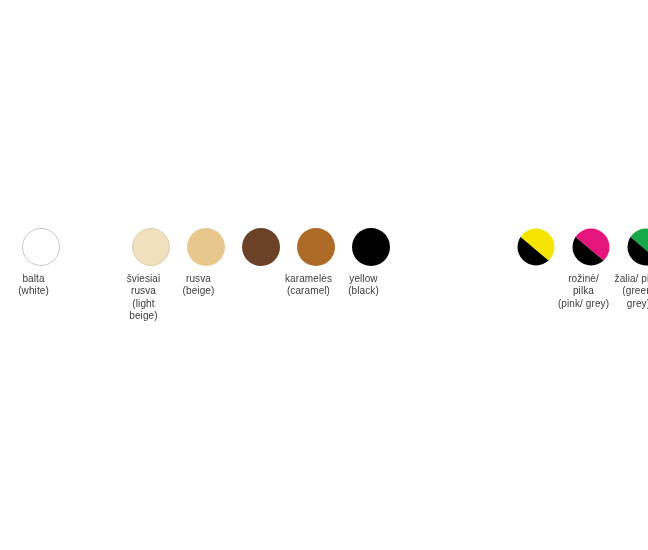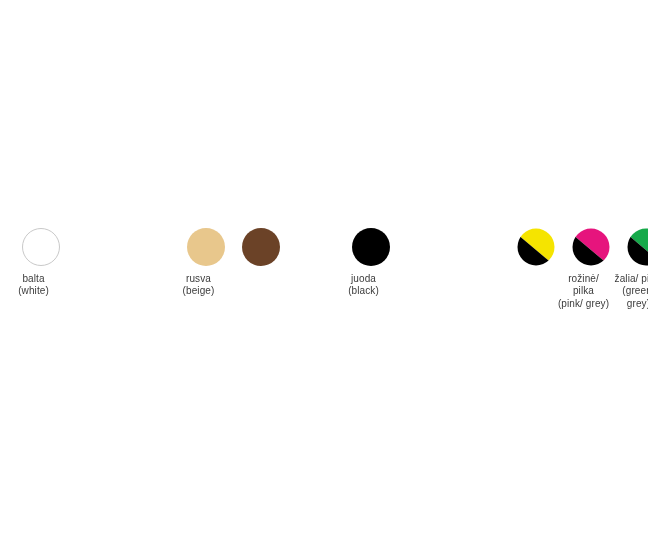--- a/index.html
+++ b/index.html
@@ -82,40 +82,58 @@
 <div id="swatch-legend">
     <div class="swatch-item" style="left: 5px; top: 228px;">
       <div class="swatch-circle-wrap">
         <div class="swatch-circle outlined" style="background: rgb(255, 255, 255); border: 1px solid rgb(201, 201, 201);"></div>
       </div>
       <div class="swatch-label">
         <span class="lt">balta</span>
         <span class="en">(white)</span>
       </div>
     </div>
+    <div class="swatch-item" style="left: 115px; top: 228px;">
+      <div class="swatch-circle-wrap">
+        <div class="swatch-circle outlined" style="background: rgb(240, 224, 189); border: 1px solid rgb(221, 208, 176);"></div>
+      </div>
+      <div class="swatch-label">
+        <span class="lt">šviesiai rusva</span>
+        <span class="en">(light beige)</span>
+      </div>
+    </div>
     <div class="swatch-item" style="left: 170px; top: 228px;">
       <div class="swatch-circle-wrap">
         <div class="swatch-circle" style="background: rgb(232, 199, 140);"></div>
       </div>
       <div class="swatch-label">
         <span class="lt">rusva</span>
         <span class="en">(beige)</span>
       </div>
     </div>
     <div class="swatch-item" style="left: 225px; top: 228px;">
       <div class="swatch-circle-wrap">
         <div class="swatch-circle" style="background: rgb(107, 66, 39);"></div>
       </div>
     </div>
+    <div class="swatch-item" style="left: 280px; top: 228px;">
+      <div class="swatch-circle-wrap">
+        <div class="swatch-circle" style="background: rgb(174, 107, 40);"></div>
+      </div>
+      <div class="swatch-label">
+        <span class="lt">karamelės</span>
+        <span class="en">(caramel)</span>
+      </div>
+    </div>
     <div class="swatch-item" style="left: 335px; top: 228px;">
       <div class="swatch-circle-wrap">
         <div class="swatch-circle" style="background: rgb(0, 0, 0);"></div>
       </div>
       <div class="swatch-label">
-        <span class="lt">juoda</span>
+        <span class="lt">yellow</span>
         <span class="en">(black)</span>
       </div>
     </div>
     <div class="swatch-item" style="left: 500px; top: 228px;">
       <div class="swatch-circle-wrap">
         <svg class="split-circle" viewBox="0 0 38 38">
           <defs>
             <clipPath id="clip-geltona-pilka">
               <circle cx="19" cy="19" r="18.5"></circle>
             </clipPath>

